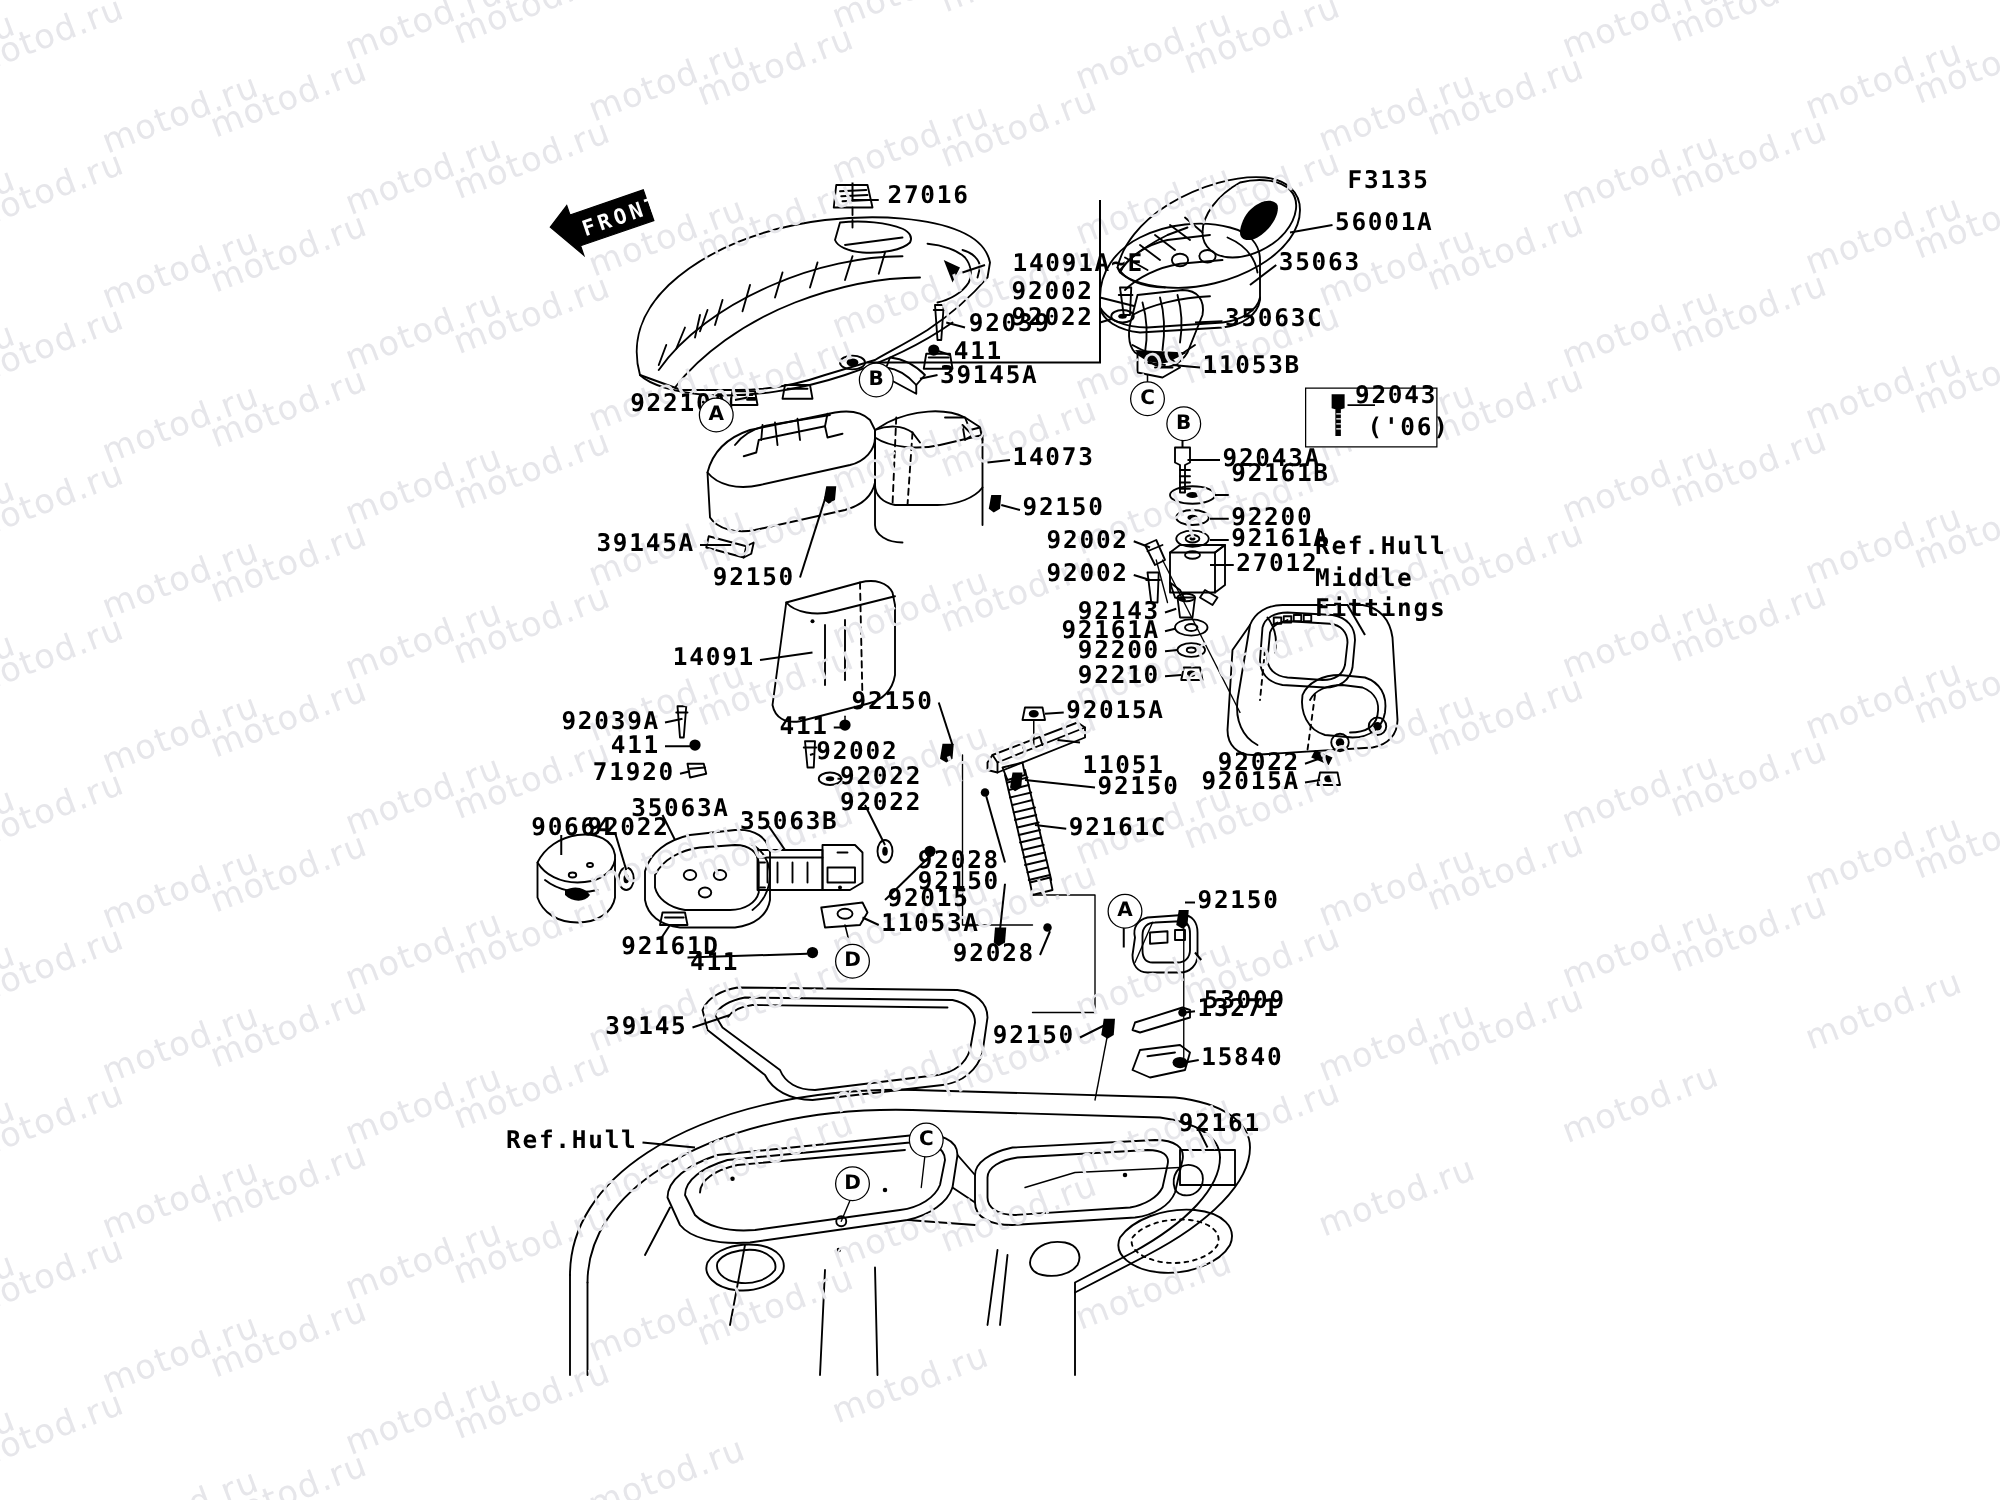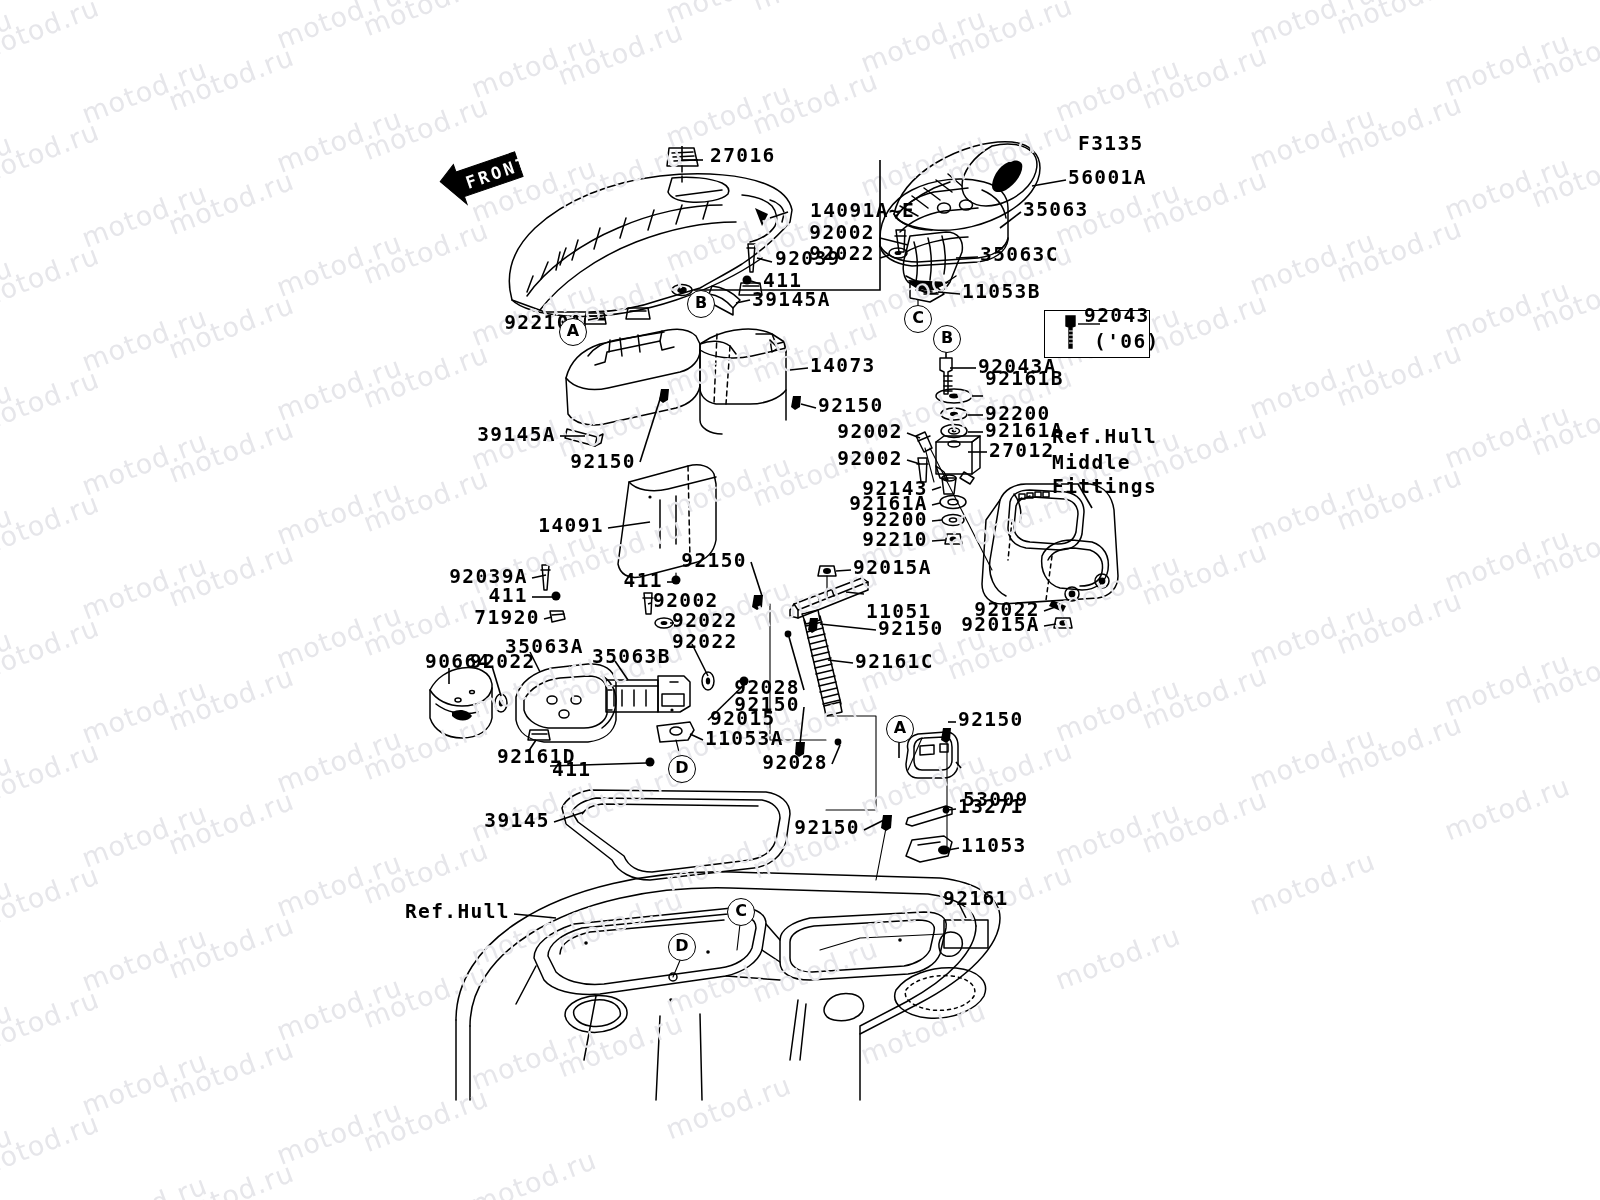--- a/index.html
+++ b/index.html
@@ -687,21 +687,21 @@
       <div class="lbl r" style="left: 928px; top: 528px;">92210</div>
       <div class="lbl r" style="left: 1040px; top: 598px;">92022</div>
       <div class="lbl r" style="left: 1040px; top: 613px;">92015A</div>
       <div class="lbl" style="left: 1068px; top: 166px;">56001A</div>
       <div class="lbl" style="left: 1023px; top: 198px;">35063</div>
       <div class="lbl" style="left: 980px; top: 243px;">35063C</div>
       <div class="lbl" style="left: 962px; top: 280px;">11053B</div>
       <div class="lbl" style="left: 958px; top: 708px;">92150</div>
       <div class="lbl" style="left: 963px; top: 754px; margin-top: 34px;">53009</div>
       <div class="lbl" style="left: 958px; top: 795px;">13271</div>
-      <div class="lbl" style="left: 961px; top: 834px;">11053</div>
+      <div class="lbl" style="left: 961px; top: 834px;">15840</div>
       <div class="lbl r" style="left: 860px; top: 816px;">92150</div>
       <div class="lbl" style="left: 943px; top: 887px;">92161</div>
       <div class="lbl r" style="left: 550px; top: 809px;">39145</div>
       <div class="lbl r" style="left: 510px; top: 900px;">Ref.Hull</div>
       <div class="circ" style="left: 559px; top: 318px;">A</div>
       <div class="circ" style="left: 687px; top: 290px;">B</div>
       <div class="circ" style="left: 904px; top: 305px;">C</div>
       <div class="circ" style="left: 933px; top: 325px;">B</div>
       <div class="circ" style="left: 668px; top: 755px;">D</div>
       <div class="circ" style="left: 886px; top: 715px;">A</div>

